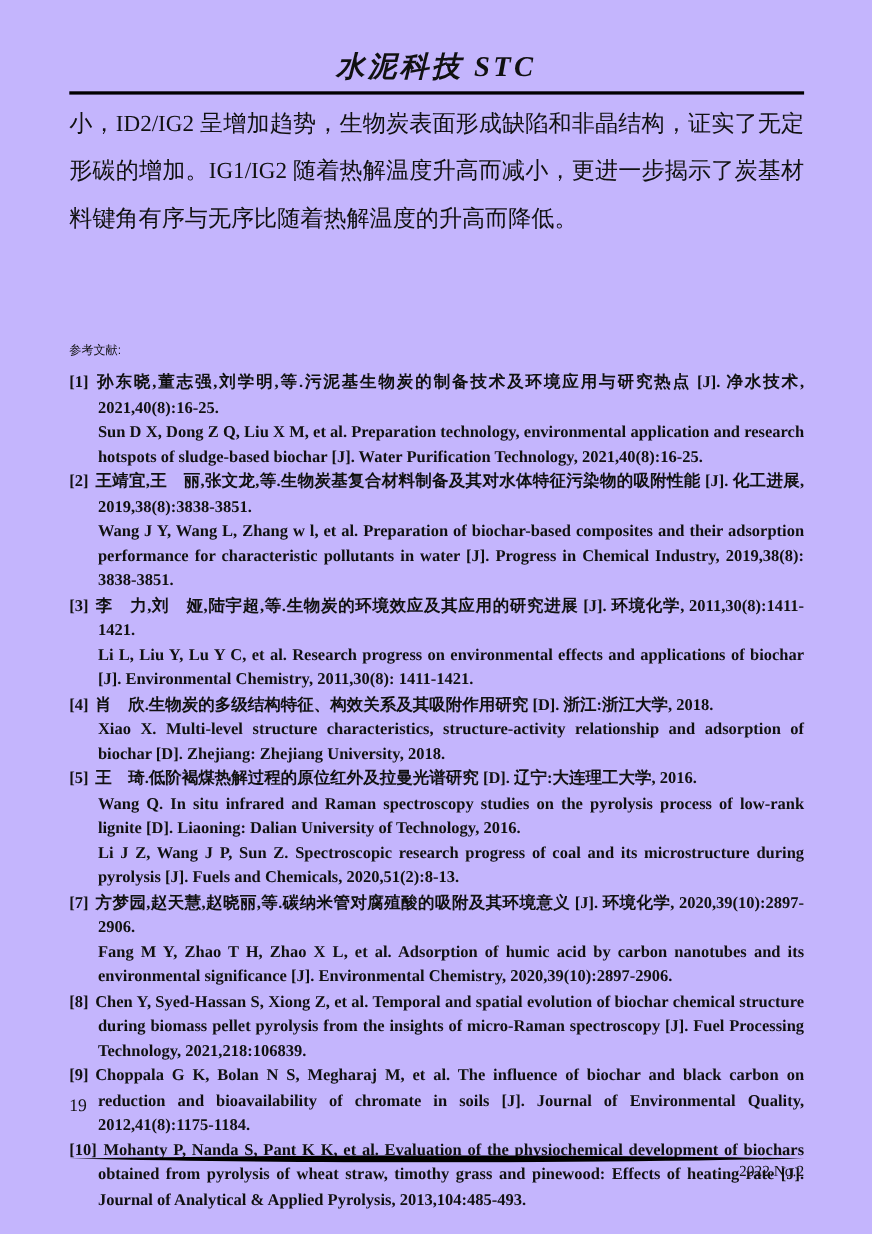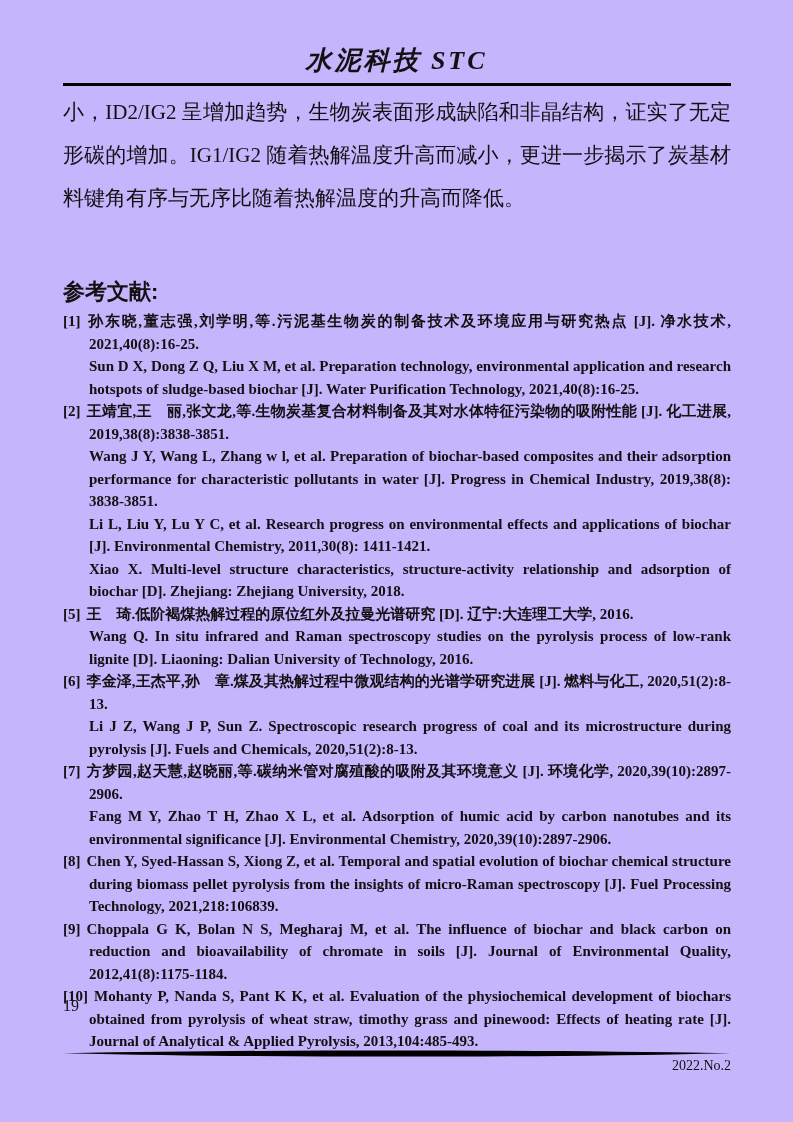--- a/index.html
+++ b/index.html
@@ -27,24 +27,24 @@
     height:0;
     border-top:3px solid #000;
   }
   .body-paragraph {
     margin:5px 62px 0 63px;
     font-size:21px;
     line-height:43px;
     text-align:justify;
   }
   .refs-heading {
-    margin:61px 62px 0 63px;
+    margin:88px 62px 0 63px;
     font-family:"Liberation Sans","DejaVu Sans",sans-serif;
-    font-size:22px;
-    font-weight:bold;
+    font-size:11px;
+    font-weight:normal;
     line-height:22px;
   }
   .refs-list {
     margin:7px 62px 0 63px;
     font-size:15px;
     line-height:22.5px;
     text-align:justify;
   }
   .ref { margin:0; padding:0;font-weight:bold; }
   .ref p { margin:0; }
@@ -88,34 +88,35 @@
       <p class="hang"><span class="lbl">[1]</span><span>孙东晓,董志强,刘学明,等.污泥基生物炭的制备技术及环境应用与研究热点 [J]. 净水技术, 2021,40(8):16-25.</span></p>
       <p class="cont">Sun D X, Dong Z Q, Liu X M, et al. Preparation technology, environmental application and research hotspots of sludge-based biochar [J]. Water Purification Technology, 2021,40(8):16-25.</p>
     </div>
 
     <div class="ref">
       <p class="hang"><span class="lbl">[2]</span><span>王靖宜,王　丽,张文龙,等.生物炭基复合材料制备及其对水体特征污染物的吸附性能 [J]. 化工进展, 2019,38(8):3838-3851.</span></p>
       <p class="cont">Wang J Y, Wang L, Zhang w l, et al. Preparation of biochar-based composites and their adsorption performance for characteristic pollutants in water [J]. Progress in Chemical Industry, 2019,38(8): 3838-3851.</p>
     </div>
 
     <div class="ref">
+      <p class="hang"><span class="lbl">[3]</span><span>李　力,刘　娅,陆宇超,等.生物炭的环境效应及其应用的研究进展 [J]. 环境化学, 2011,30(8):1411-1421.</span></p>
       <p class="cont">Li L, Liu Y, Lu Y C, et al. Research progress on environmental effects and applications of biochar [J]. Environmental Chemistry, 2011,30(8): 1411-1421.</p>
     </div>
 
     <div class="ref">
+      <p class="hang"><span class="lbl">[4]</span><span>肖　欣.生物炭的多级结构特征、构效关系及其吸附作用研究 [D]. 浙江:浙江大学, 2018.</span></p>
       <p class="cont">Xiao X. Multi-level structure characteristics, structure-activity relationship and adsorption of biochar [D]. Zhejiang: Zhejiang University, 2018.</p>
     </div>
 
     <div class="ref">
       <p class="hang"><span class="lbl">[5]</span><span>王　琦.低阶褐煤热解过程的原位红外及拉曼光谱研究 [D]. 辽宁:大连理工大学, 2016.</span></p>
       <p class="cont">Wang Q. In situ infrared and Raman spectroscopy studies on the pyrolysis process of low-rank lignite [D]. Liaoning: Dalian University of Technology, 2016.</p>
     </div>
 
     <div class="ref">
-      <p class="hang"><span class="lbl">[6]</span><span>李金泽,王杰平,孙　章.煤及其热解过程中微观结构的光谱学研究进展 [J]. 燃料与化工, 2020,51(2):8-13.</span></p>
       <p class="cont">Li J Z, Wang J P, Sun Z. Spectroscopic research progress of coal and its microstructure during pyrolysis [J]. Fuels and Chemicals, 2020,51(2):8-13.</p>
     </div>
 
     <div class="ref">
       <p class="hang"><span class="lbl">[7]</span><span>方梦园,赵天慧,赵晓丽,等.碳纳米管对腐殖酸的吸附及其环境意义 [J]. 环境化学, 2020,39(10):2897-2906.</span></p>
       <p class="cont">Fang M Y, Zhao T H, Zhao X L, et al. Adsorption of humic acid by carbon nanotubes and its environmental significance [J]. Environmental Chemistry, 2020,39(10):2897-2906.</p>
     </div>
 
     <div class="ref">
       <p class="hang"><span class="lbl">[8]</span><span>Chen Y, Syed-Hassan S, Xiong Z, et al. Temporal and spatial evolution of biochar chemical structure during biomass pellet pyrolysis from the insights of micro-Raman spectroscopy [J]. Fuel Processing Technology, 2021,218:106839.</span></p>

